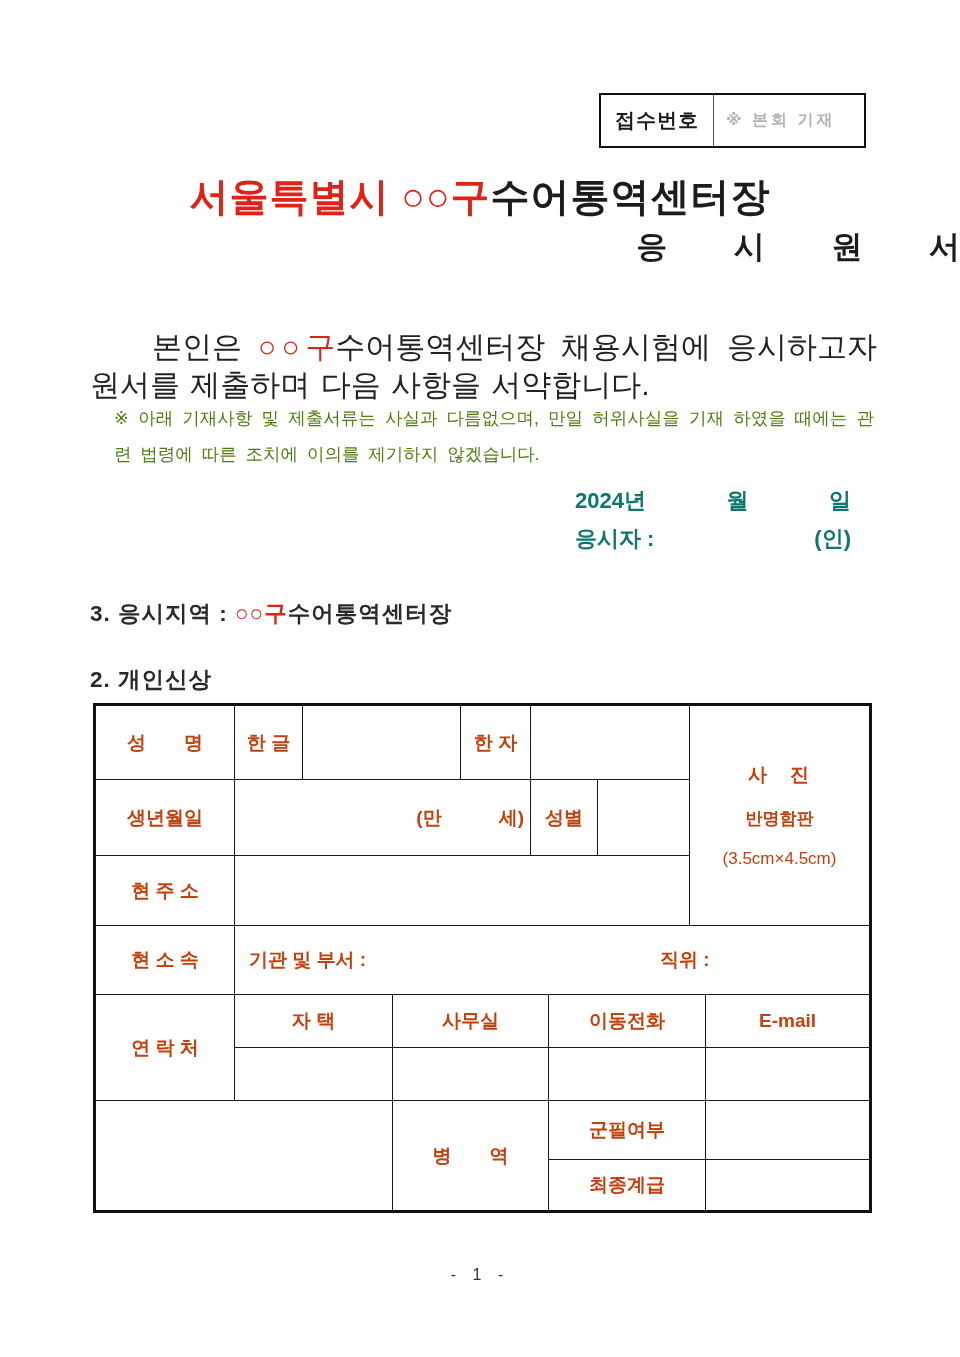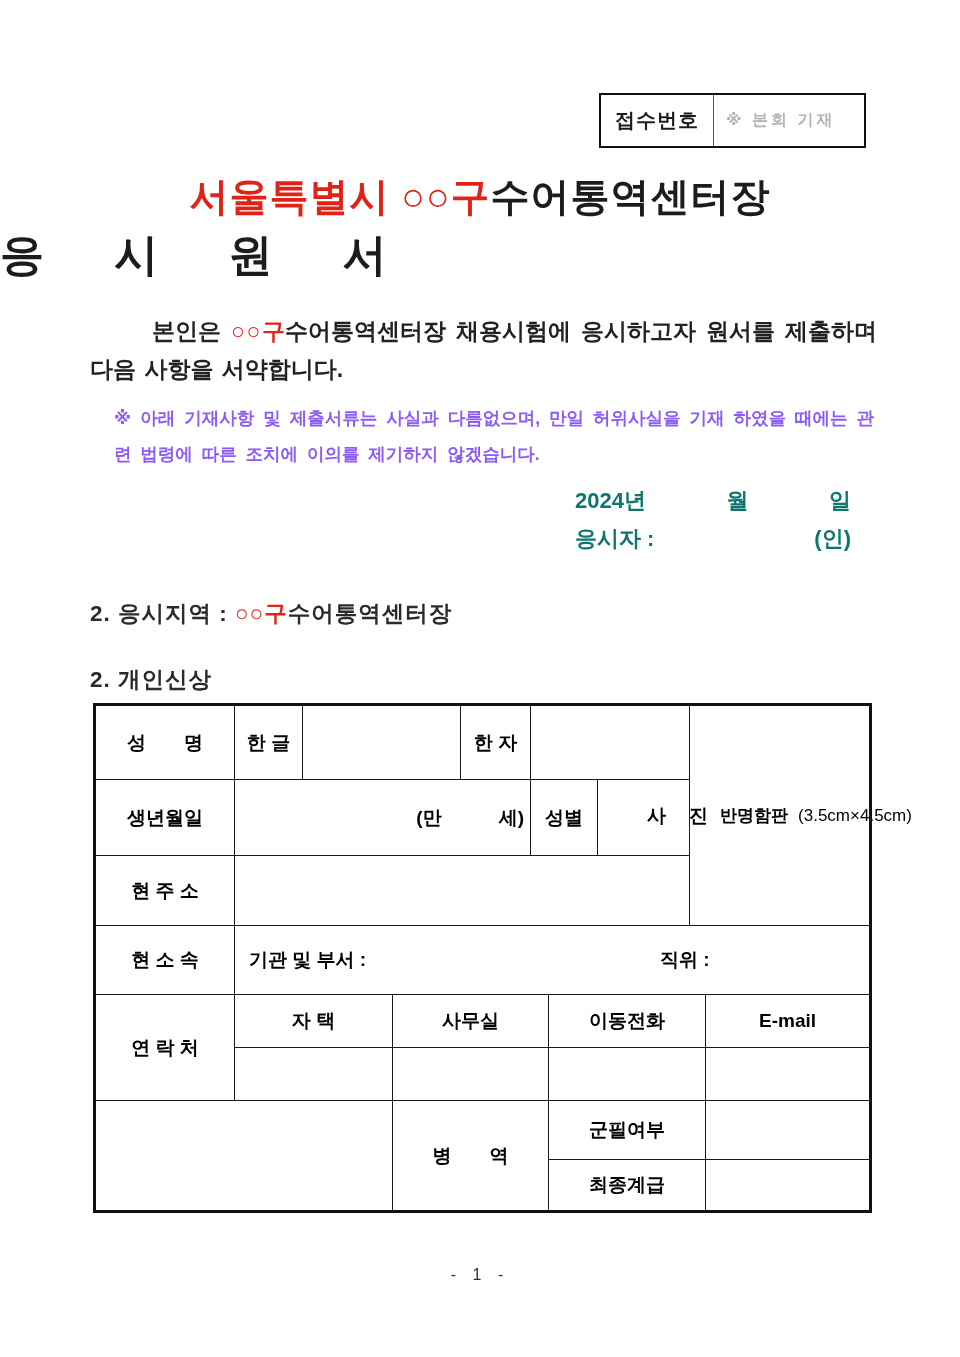--- a/index.html
+++ b/index.html
@@ -22,34 +22,34 @@
     flex:1; display:flex; align-items:center; padding-left:12px;
     font-size:16px; font-weight:600; letter-spacing:3px; color:#b3b3b3;
   }
 
   
   .title-line1 {
     position:absolute; top:170px; left:0; width:100%; text-align:center;
     font-size:39px; font-weight:700; letter-spacing:1px; white-space:nowrap;
   }
   .title-line2 {
-    position:absolute; top:226px; left:0; width:100%; text-align:left;
-    font-size:44px; font-weight:700; word-spacing:58px;
+    position:absolute; top:226px; left:0; width:100%; text-align:right;
+    font-size:31px; font-weight:700; word-spacing:58px;
   }
   .red { color:#e02318; }
 
   
   .pledge {
-    position:absolute; top:312px; left:90px; width:787px;
-    font-size:23px; font-weight:700; line-height:38px;
+    position:absolute; top:328px; left:90px; width:787px;
+    font-size:30px; font-weight:400; line-height:38px;
     text-align:justify; text-indent:62px; word-spacing:2px; color:#222;
   }
   .pledge-note {
     position:absolute; top:400px; left:114px; width:760px;
-    font-size:17.5px; font-weight:700; line-height:36px; color:#8b5cf6;
+    font-size:17.5px; font-weight:400; line-height:36px; color:#4d7c0f;
     text-align:justify; word-spacing:4px;
   }
 
   
   .sig-block { position:absolute; top:486px; left:575px; width:276px;
     font-size:22px; font-weight:700; color:#0f766e; }
   .sig-row { display:flex; justify-content:space-between; margin-bottom:8px; }
 
   
   .section { position:absolute; left:90px; font-size:22.5px; font-weight:700;
@@ -61,31 +61,31 @@
   .info-table {
     position:absolute; left:93px; top:703px;
     display:grid;
     grid-template-columns:139px 68px 90px 68px 70px 18px 49px 92px 16px 163px;
     grid-template-rows:74px 76px 70px 69px 53px 53px 59px 50px;
     border:3px solid #111;
   }
   .cell {
     border-right:1.5px solid #1a1a1a; border-bottom:1.5px solid #1a1a1a;
     display:flex; align-items:center; justify-content:center;
-    font-size:19px; font-weight:700; color:#000000; white-space:nowrap;
+    font-size:19px; font-weight:700; color:#c2410c; white-space:nowrap;
   }
   .br0 { border-right:none; } .bb0 { border-bottom:none; }
 
   
   .c-name      { grid-area:1/1/2/2; }
   .c-hangul    { grid-area:1/2/2/3; }
   .c-hangul-v  { grid-area:1/3/2/5; }
   .c-hanja     { grid-area:1/5/2/6; }
   .c-hanja-v   { grid-area:1/6/2/9; }
-  .c-photo     { grid-area:1/9/4/11; flex-direction:row; gap:10px; }
+  .c-photo     { grid-area:1/9/4/11; flex-direction:column; gap:19px; }
   .c-birth     { grid-area:2/1/3/2; }
   .c-birth-v   { grid-area:2/2/3/6; justify-content:flex-end; padding-right:6px; }
   .c-gender    { grid-area:2/6/3/8; }
   .c-gender-v  { grid-area:2/8/3/9; }
   .c-addr      { grid-area:3/1/4/2; }
   .c-addr-v    { grid-area:3/2/4/9; }
   .c-aff       { grid-area:4/1/5/2; }
   .c-aff-v     { grid-area:4/2/5/11; justify-content:flex-start; padding-left:14px; position:relative; }
   .c-aff-v .position-label { position:absolute; left:425px; }
   .c-contact   { grid-area:5/1/7/2; }
@@ -136,21 +136,21 @@
       <span>2024년</span>
       <span>월</span>
       <span>일</span>
     </div>
     <div class="sig-row">
       <span>응시자 :</span>
       <span>(인)</span>
     </div>
   </div>
 
-  <div class="section section-1"><span>2. 응시지역 : </span><span class="red" style="color: rgb(224, 35, 24);">○○구</span><span>수어통역센터장</span></div>
+  <div class="section section-1"><span>3. 응시지역 : </span><span class="red" style="color: rgb(224, 35, 24);">○○구</span><span>수어통역센터장</span></div>
   <div class="section section-2">2. 개인신상</div>
 
   <div class="info-table">
     <div class="cell c-name">성　　명</div>
     <div class="cell c-hangul">한 글</div>
     <div class="cell c-hangul-v"></div>
     <div class="cell c-hanja">한 자</div>
     <div class="cell c-hanja-v"></div>
 
     <div class="cell c-photo br0">

